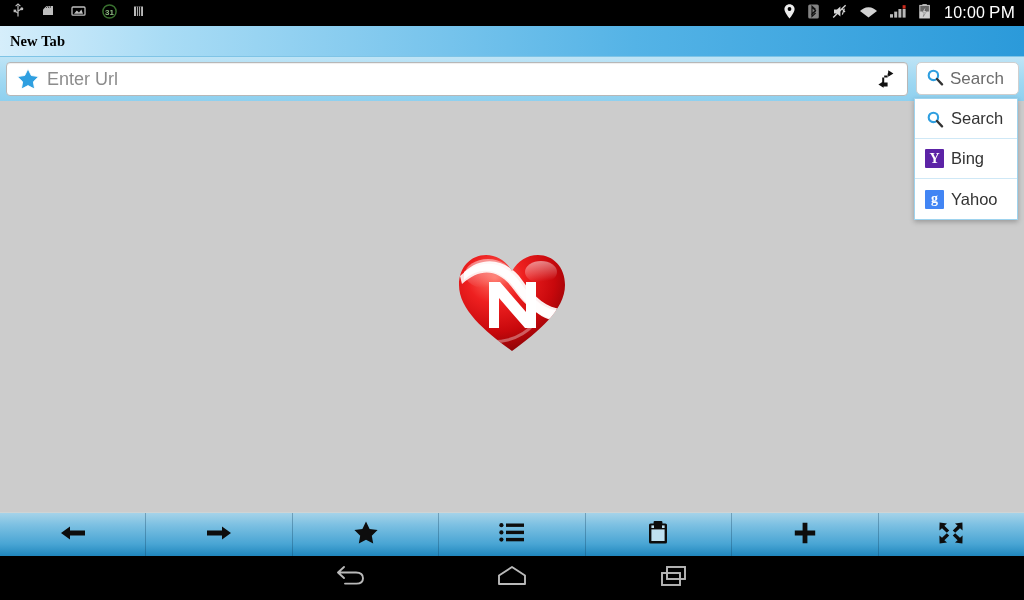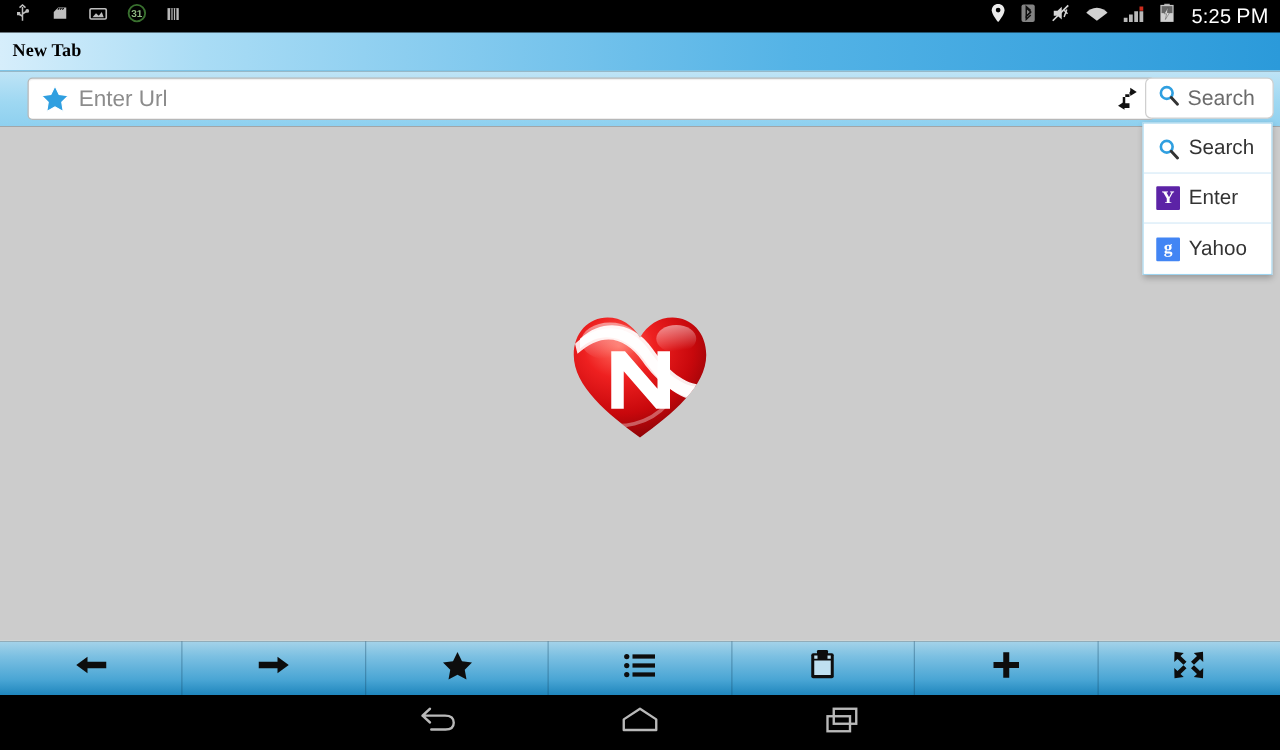--- a/index.html
+++ b/index.html
@@ -42,21 +42,21 @@
 
   
   #urlstrip {
     position: absolute; left: 0; top: 57px;
     width: 1024px; height: 44px;
     background: linear-gradient(to bottom, #bfe4f6 0%, #9fd8f2 55%, #8ed0ef 100%);
     display: flex; align-items: center;
   }
   #urlbox {
     position: relative;
-    margin-left: 22px;
+    margin-left: 6px;
     width: 902px; height: 34px;
     background: #fff;
     border: 1px solid #b7b7b7;
     border-radius: 4px;
     display: flex; align-items: center;
     box-shadow: inset 0 1px 1px rgba(0,0,0,.07);
   }
   #star-wrap { padding-left: 9px; padding-right: 7px; display: flex; align-items: center; }
   #url-input {
     flex: 1; border: 0; outline: 0; background: transparent;
@@ -233,21 +233,21 @@
       </span>
       <span class="sicon">
         <svg width="13" height="17" viewBox="0 0 13 17">
           <rect x="4.4" y="1" width="4.4" height="1.4" fill="#bdbdbd"></rect>
           <rect x="1.8" y="2.4" width="9.6" height="12.6" fill="#6e6e6e" stroke="#d6d6d6" stroke-width="1"></rect>
           <rect x="1.8" y="8.5" width="9.6" height="6.5" fill="#e2e2e2"></rect>
           <path d="M7.6 3.7 L4.4 9 L6.3 9 L5.3 13.6 L8.6 8.1 L6.7 8.1 Z" fill="#f4f4f4" stroke="#555" stroke-width=".4"></path>
         </svg>
       </span>
       <div id="clock">
-        <span>5:25</span>
+        <span>10:00</span>
         <span class="ampm">PM</span>
       </div>
     </div>
   </div>
 
   <div id="titlebar">
     <div id="tab-title">New Tab</div>
   </div>
 
   <div id="urlstrip">
@@ -285,21 +285,21 @@
       <span class="eico">
         <svg width="18" height="18" viewBox="0 0 18 18">
           <circle cx="7.4" cy="7.4" r="4.7" fill="none" stroke="#2f9fe0" stroke-width="2.1"></circle>
           <line x1="11" y1="11" x2="16" y2="16.4" stroke="#333" stroke-width="2.3" stroke-linecap="round"></line>
         </svg>
       </span>
       <span class="elbl">Search</span>
     </div>
     <div class="engine-item">
       <span class="eico yahoo">Y</span>
-      <span class="elbl">Enter</span>
+      <span class="elbl">Bing</span>
     </div>
     <div class="engine-item">
       <span class="eico google">g</span>
       <span class="elbl">Yahoo</span>
     </div>
   </div>
 
   <div id="content">
     <span id="logo">
       <svg width="112" height="104" viewBox="0 0 112 104">

